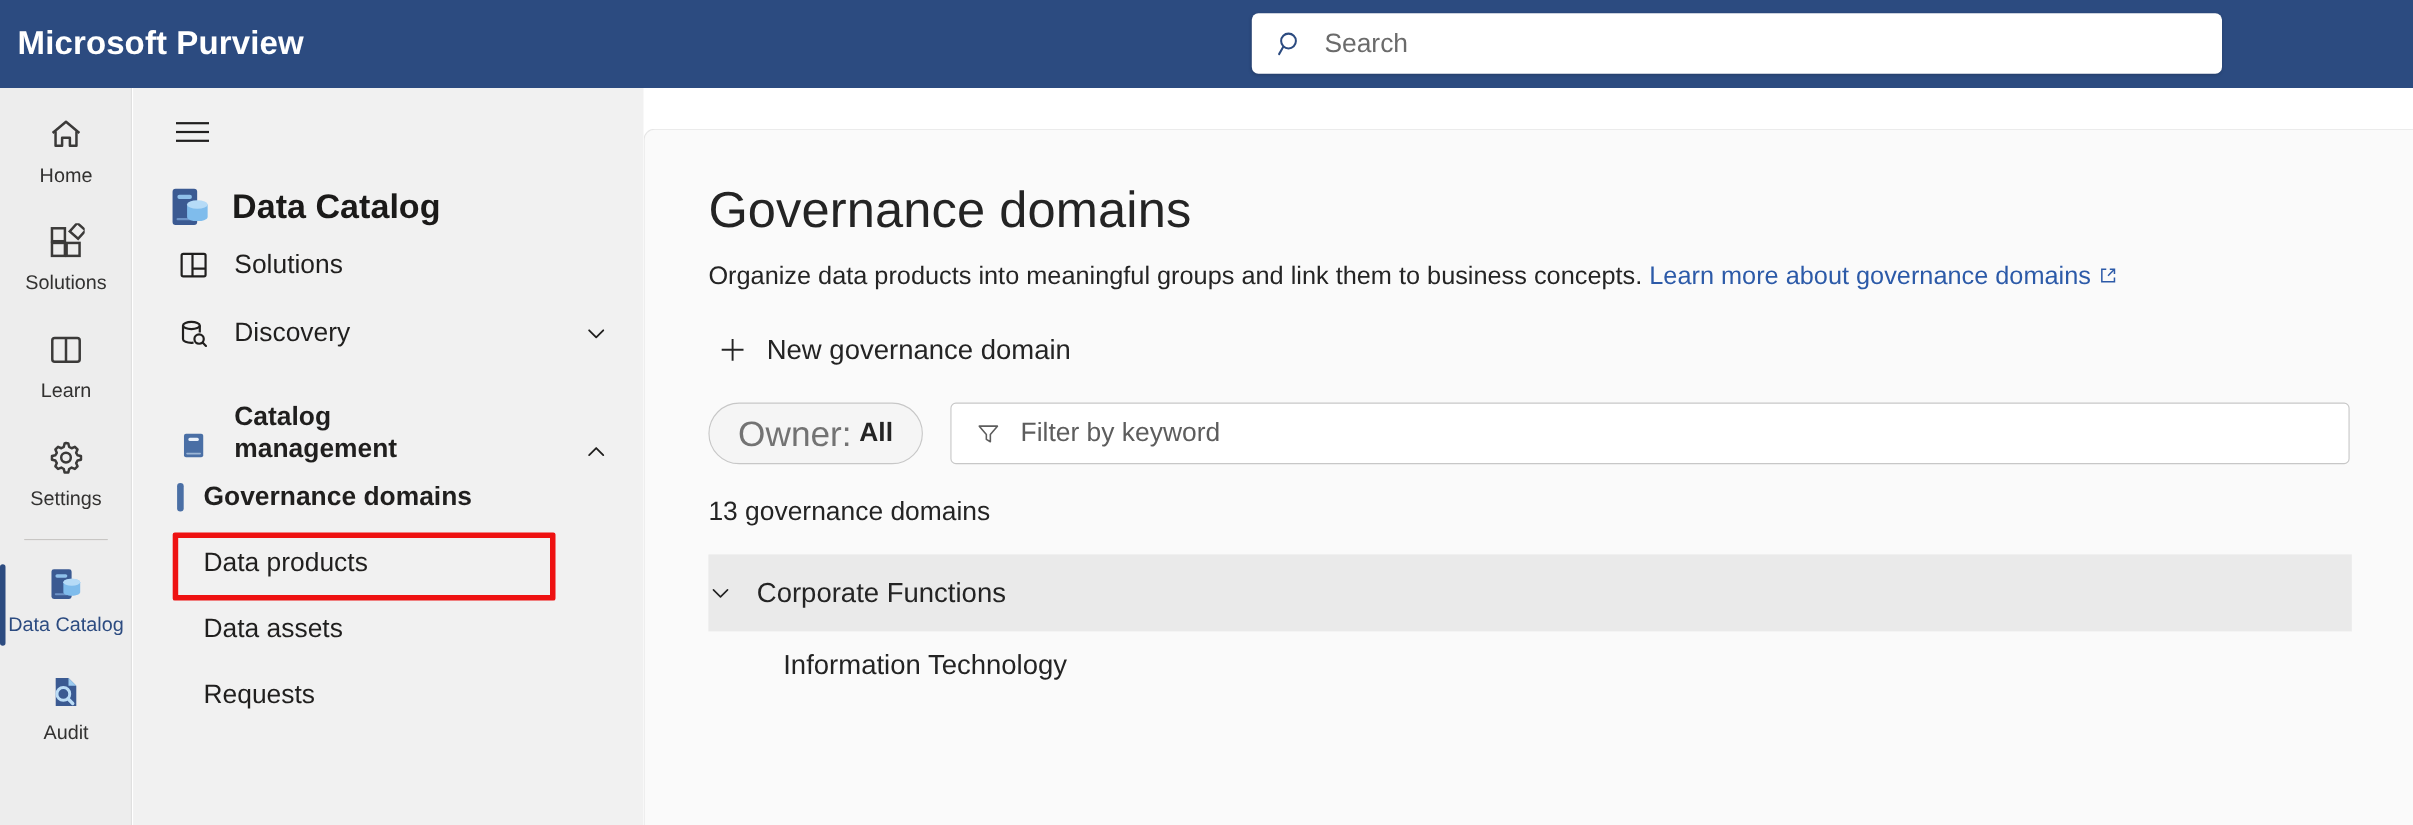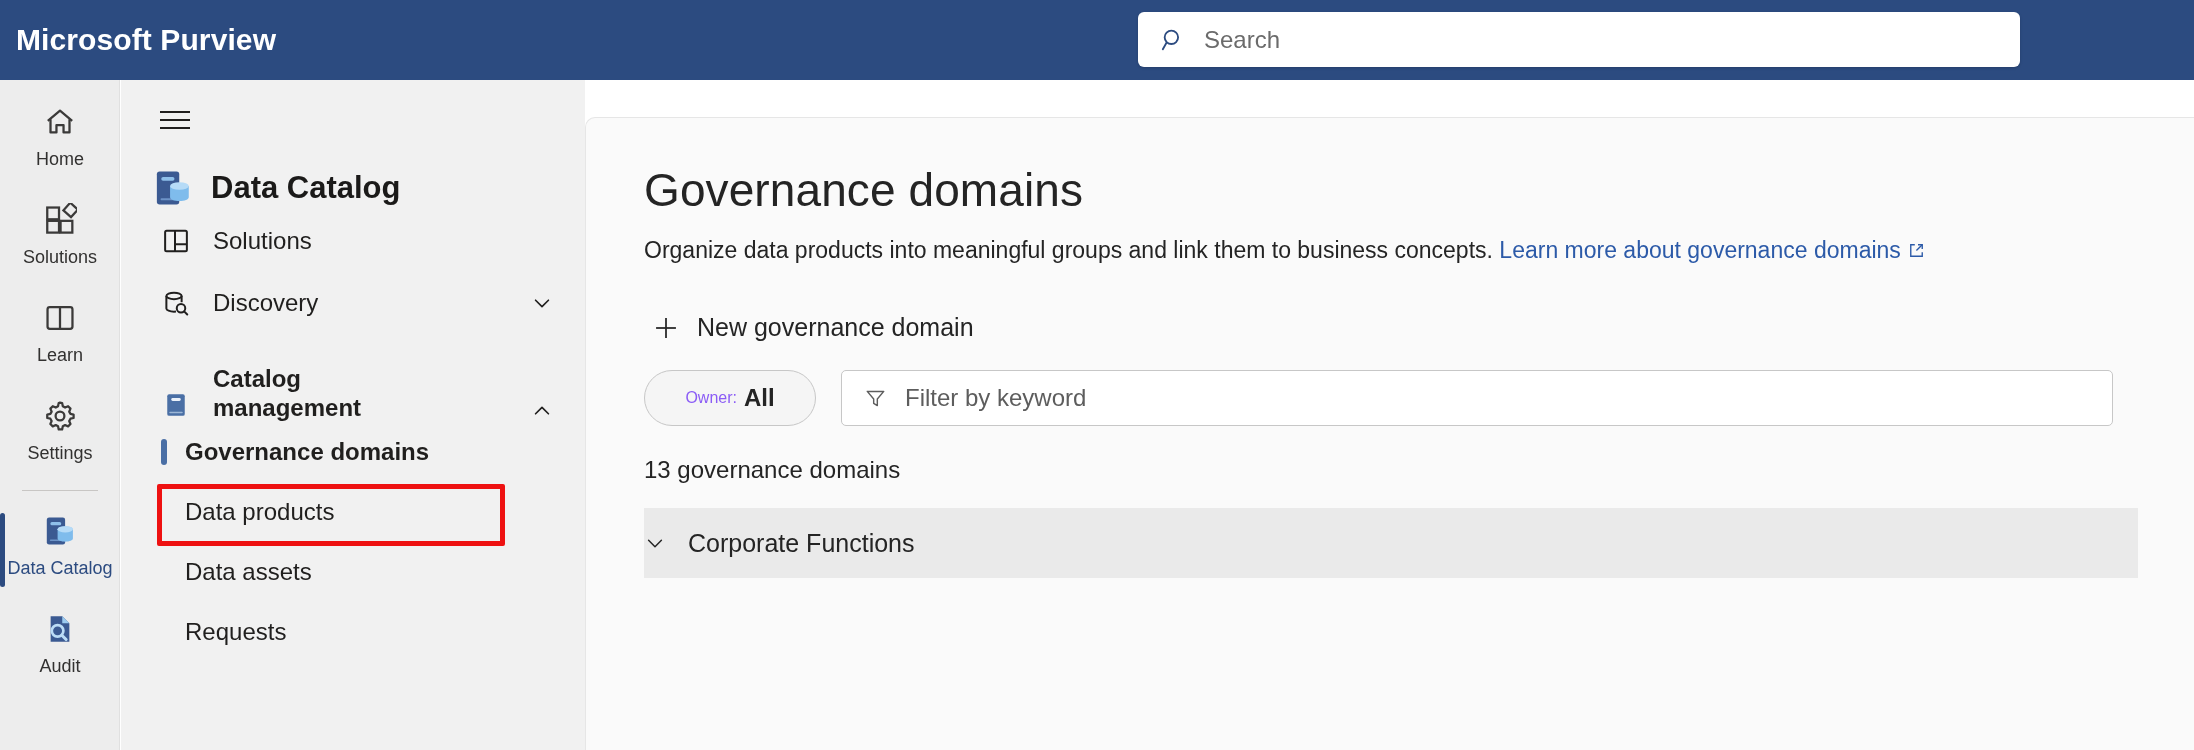--- a/index.html
+++ b/index.html
@@ -255,21 +255,21 @@
     display: inline-block;
     width: 17px; height: 17px;
     margin-left: 7px;
     vertical-align: -1px;
     color: #2C5AA8;
   }
 
   .cmd-bar { margin: 30px 0 0 58px; }
   .cmd-btn {
     display: inline-flex;
-    align-items: flex-end;
+    align-items: center;
     height: 48px;
     padding: 0 14px 0 8px;
     background: transparent;
     border: none;
     cursor: pointer;
     font-family: "Liberation Sans", sans-serif;
   }
   .cmd-btn .plus { width: 28px; height: 28px; color: #242424; }
   .cmd-btn .c-lbl {
     margin-left: 17px;
@@ -287,21 +287,21 @@
     min-width: 172px;
     border: 1px solid #c7c7c7;
     border-radius: 28px;
     background: #F5F5F5;
     display: flex;
     align-items: center;
     justify-content: center;
     padding: 0 26px;
     cursor: pointer;
   }
-  .owner-pill .op-lbl { font-size: 16px; color: #8b5cf6; }
+  .owner-pill .op-lbl { font-size: 32px; color: #737373; }
   .owner-pill .op-val { font-size: 24px; color: #242424; font-weight: 700; margin-left: 7px; }
 
   .keyword-box {
     margin-left: 25px;
     width: 1272px;
     height: 56px;
     border: 1px solid #c7c7c7;
     border-radius: 5px;
     background: #ffffff;
     display: flex;
@@ -580,17 +580,20 @@
 
       <div class="group-row">
         <span class="g-chev">
           <svg viewBox="0 0 24 24" width="22" height="22" fill="none" stroke="currentColor" stroke-width="1.6" stroke-linecap="round" stroke-linejoin="round">
             <polyline points="5,9 12,16 19,9"></polyline>
           </svg>
         </span>
         <span class="g-lbl">Corporate Functions</span>
       </div>
 
+      <div class="domain-row">
+        <span class="d-lbl">Information Technology</span>
+      </div>
 
     </div>
   </div>
 
 </div>
 
 </body></html>

